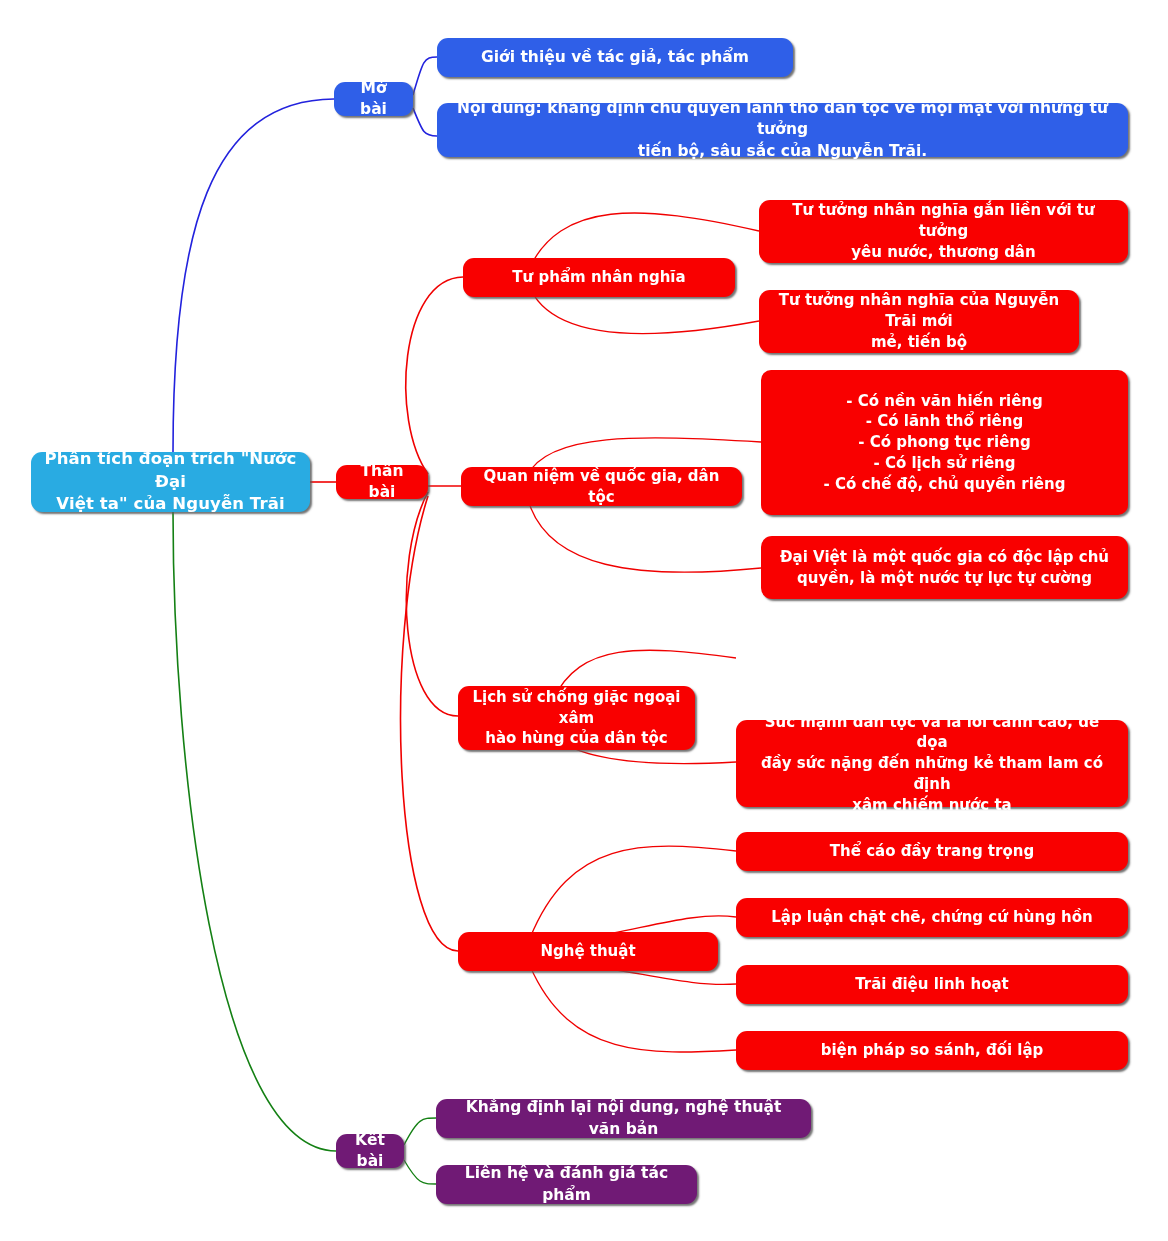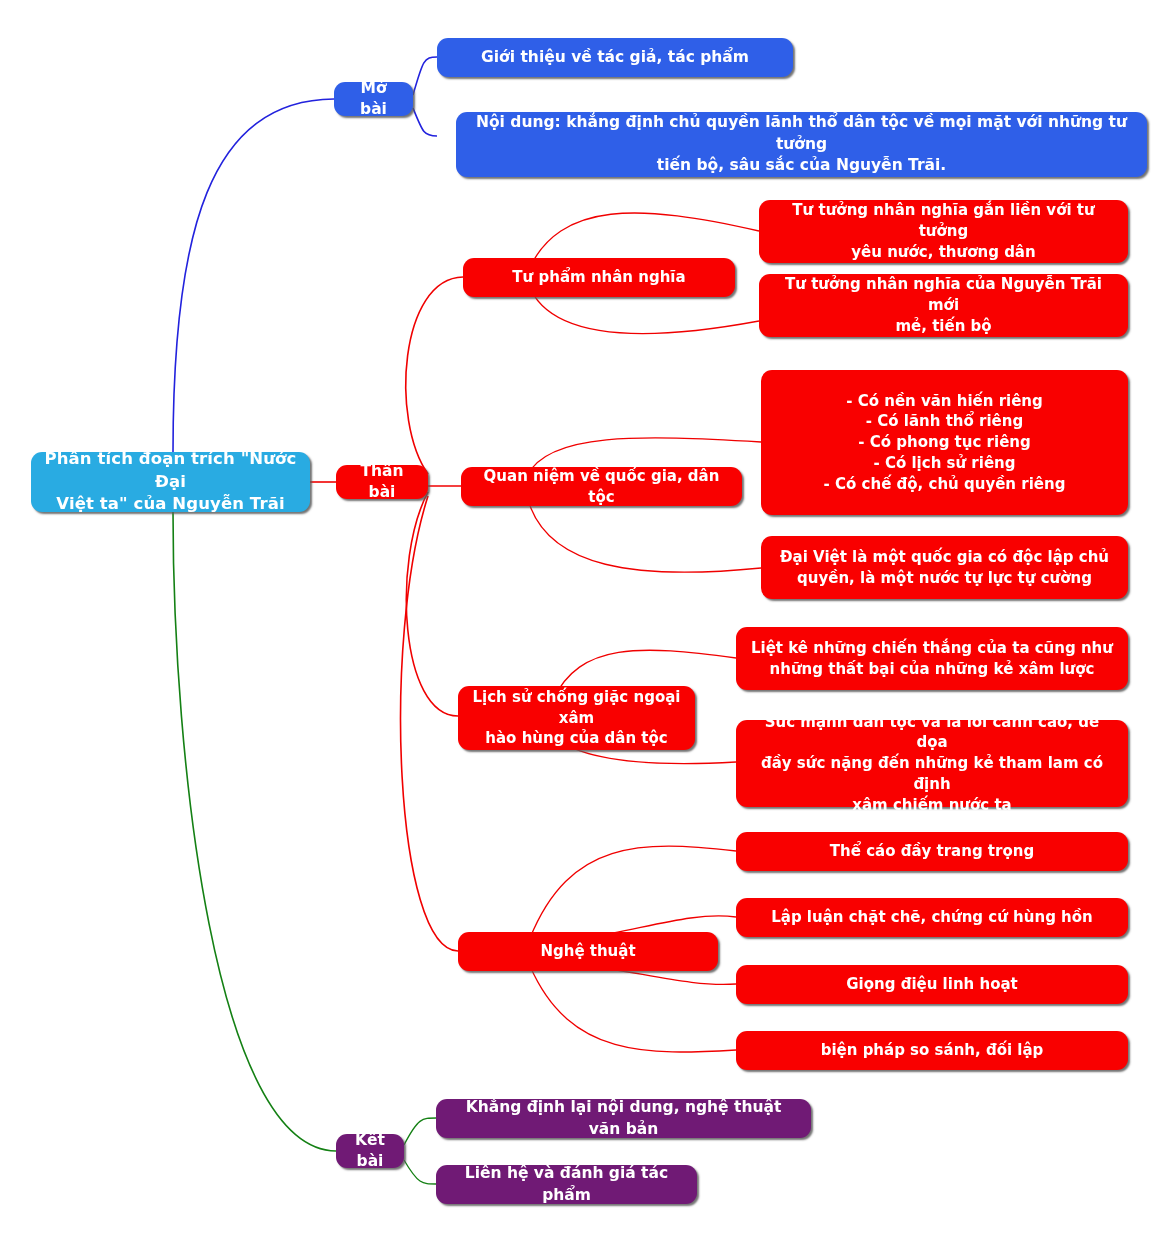--- a/index.html
+++ b/index.html
@@ -109,81 +109,77 @@
   </div>
 
   <div class="node node-blue node-lvl1" style="left:334px; top:82px; width:79px; height:34px;">
     <span>Mở bài</span>
   </div>
 
   <div class="node node-blue" style="left:437px; top:38px; width:356px; height:39px;">
     <span>Giới thiệu về tác giả, tác phẩm</span>
   </div>
 
-  <div class="node node-blue" style="left:456px; top:103px; width:691px; height:65px;margin-top:9px;">
+  <div class="node node-blue" style="left:437px; top:103px; width:691px; height:54px;">
     <span>Nội dung: khẳng định chủ quyền lãnh thổ dân tộc về mọi mặt với những tư tưởng
 tiến bộ, sâu sắc của Nguyễn Trãi.</span>
   </div>
 
   <div class="node node-red node-lvl1" style="left:336px; top:465px; width:92px; height:34px;">
     <span>Thân bài</span>
   </div>
 
   <div class="node node-red" style="left:463px; top:258px; width:272px; height:39px;">
     <span>Tư phẩm nhân nghĩa</span>
   </div>
   <div class="node node-red" style="left:759px; top:200px; width:369px; height:63px;">
     <span>Tư tưởng nhân nghĩa gắn liền với tư tưởng
 yêu nước, thương dân</span>
   </div>
-  <div class="node node-red" style="left:759px; top:274px; width:369px; height:63px;">
+  <div class="node node-red" style="left:759px; top:290px; width:320px; height:63px;">
     <span>Tư tưởng nhân nghĩa của Nguyễn Trãi mới
 mẻ, tiến bộ</span>
   </div>
 
   <div class="node node-red" style="left:461px; top:467px; width:281px; height:39px;">
     <span>Quan niệm về quốc gia, dân tộc</span>
   </div>
-  <div class="node node-red" style="left:761px; top:370px; width:367px; height:145px;">
+  <div class="node node-red" style="left:761px; top:370px; width:367px; height:145px;border-radius:10px;">
     <span>- Có nền văn hiến riêng
 - Có lãnh thổ riêng
 - Có phong tục riêng
 - Có lịch sử riêng
 - Có chế độ, chủ quyền riêng</span>
   </div>
   <div class="node node-red" style="left:761px; top:536px; width:367px; height:63px;">
     <span>Đại Việt là một quốc gia có độc lập chủ
 quyền, là một nước tự lực tự cường</span>
   </div>
 
   <div class="node node-red" style="left:458px; top:686px; width:237px; height:64px;">
     <span>Lịch sử chống giặc ngoại xâm
 hào hùng của dân tộc</span>
-  </div>
-  <div class="node node-red" style="left:736px; top:627px; width:392px; height:63px;">
-    <span>Liệt kê những chiến thắng của ta cũng như
-những thất bại của những kẻ xâm lược</span>
   </div>
   <div class="node node-red" style="left:736px; top:720px; width:392px; height:87px;">
     <span>Sức mạnh dân tộc và là lời cảnh cáo, đe dọa
 đầy sức nặng đến những kẻ tham lam có định
 xâm chiếm nước ta</span>
   </div>
 
   <div class="node node-red" style="left:458px; top:932px; width:260px; height:39px;">
     <span>Nghệ thuật</span>
   </div>
   <div class="node node-red" style="left:736px; top:832px; width:392px; height:39px;">
     <span>Thể cáo đầy trang trọng</span>
   </div>
   <div class="node node-red" style="left:736px; top:898px; width:392px; height:39px;">
     <span>Lập luận chặt chẽ, chứng cứ hùng hồn</span>
   </div>
   <div class="node node-red" style="left:736px; top:965px; width:392px; height:39px;">
-    <span>Giọng điệu linh hoạt</span>
+    <span>Trãi điệu linh hoạt</span>
   </div>
   <div class="node node-red" style="left:736px; top:1031px; width:392px; height:39px;">
     <span>biện pháp so sánh, đối lập</span>
   </div>
 
   <div class="node node-green node-lvl1" style="left:336px; top:1134px; width:68px; height:34px;">
     <span>Kết bài</span>
   </div>
   <div class="node node-green" style="left:436px; top:1099px; width:375px; height:39px;">
     <span>Khẳng định lại nội dung, nghệ thuật văn bản</span>

